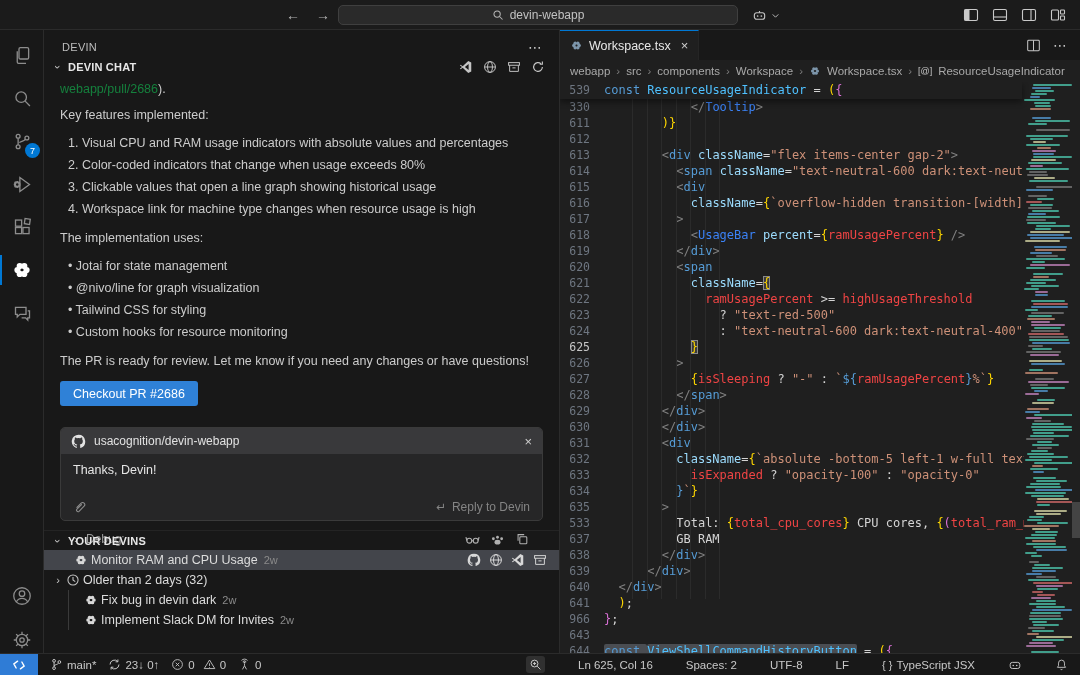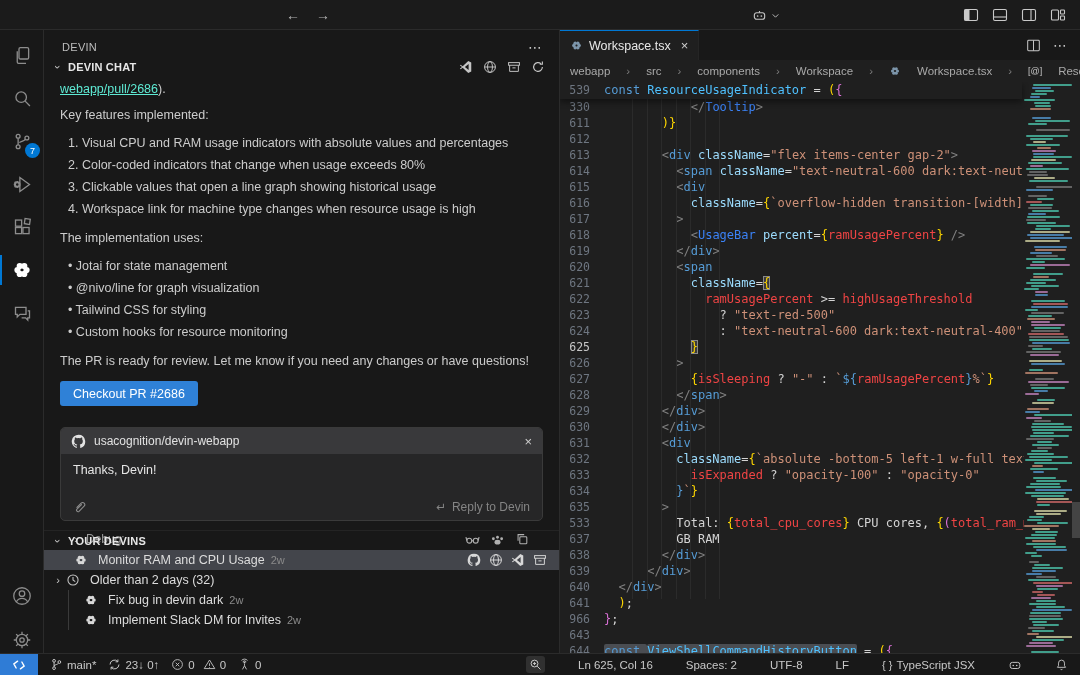--- a/index.html
+++ b/index.html
@@ -37,21 +37,21 @@
     font-size:11px; color:#bdbdbd; letter-spacing:.3px; }
   .dots { color:#c5c5c5; font-size:14px; letter-spacing:1px; }
   .section-row { height:26px; padding:0 14px 0 8px; display:flex; align-items:center; gap:4px; }
   .chev { color:#c5c5c5; font-size:11px; display:inline-block; transform:rotate(90deg); width:12px; text-align:center; }
   .chev.collapsed { transform:none; }
   .section-label { font-size:11px; font-weight:bold; color:#e7e7e7; letter-spacing:.2px; flex:1; }
   .row-icons { display:flex; align-items:center; gap:10px; color:#c5c5c5; }
 
   .chat { padding:0 16px; overflow:hidden; color:#cccccc; font-size:12.5px; }
   .link-line { margin-top:1px; line-height:16px; }
-  .link { color:#5eead4;text-decoration:underline; }
+  .link { color:#15803d; }
   .para { margin-top:10px; line-height:17px; }
   .md-list { margin-top:8px; }
   .md-item { line-height:22px; padding-left:8px; white-space:nowrap; }
   .btn-primary { margin-top:11px; display:inline-flex; align-items:center; height:25px; padding:0 13px;
     background:#2f81d7; color:#fff; font-size:12.5px; border:none; border-radius:3px; cursor:pointer; }
 
   .comment-card { margin-top:21px; height:94px; background:#262627; border:1px solid #3a3a3a; border-radius:5px;
     position:relative; overflow:hidden; }
   .cc-head { height:26px; background:#39393b; display:flex; align-items:center; gap:8px; padding:0 10px;
     font-size:12px; color:#e2e2e2; }
@@ -64,35 +64,35 @@
   .reply-hint { font-size:12px; color:#848484; display:flex; gap:6px; align-items:center; }
   .ret { font-family:"DejaVu Sans",sans-serif; font-size:12px; }
 
   .debug-row { margin-top:8px; padding:0 14px 0 10px; height:20px; display:flex; align-items:center; gap:4px;
     color:#9a9a9a; font-size:12px; }
   .debug-row .spacer { flex:1; }
 
   .devins { position:absolute; left:0; right:0; top:500px; }
   .devins-header { height:20px; display:flex; align-items:center; gap:4px; padding:0 8px; border-top:1px solid #242424; }
   .dv-row { height:20px; display:flex; align-items:center; font-size:12.5px; color:#dcdcdc; position:relative; }
-  .dv-row .lbl { margin-left:10px; white-space:nowrap; }
+  .dv-row .lbl { margin-left:3px; white-space:nowrap; }
   .dv-row .age { margin-left:6px; color:#8a8a8a; font-size:11px; }
   .dv-row.selected { background:#43454b; }
   .dv-row .spacer { flex:1; }
   .dv-actions { display:flex; gap:8px; padding-right:12px; color:#d8d8d8; }
   .guide-v { position:absolute; left:24px; top:0; bottom:0; width:1px; background:#3a3a3a; }
 
   
   .editor { position:absolute; left:560px; top:30px; width:520px; height:623px; background:#1f1f1f; }
   .tabbar { height:30px; background:#181818; display:flex; align-items:stretch; }
   .tab { display:flex; align-items:center; gap:6px; padding:0 10px; background:#1f1f1f; color:#e8e8e8;
     font-size:12.5px; border-top:1.5px solid #0078d4; border-right:1px solid #252525; }
   .tab-close { color:#cfcfcf; margin-left:4px; font-size:13px; }
   .tab-actions { margin-left:auto; display:flex; align-items:center; gap:12px; padding-right:12px; color:#c5c5c5; }
-  .crumbs { height:22px; display:flex; align-items:center; gap:16px; padding:0 10px; font-size:11.5px; color:#a9a9a9;
+  .crumbs { height:22px; display:flex; align-items:center; gap:6px; padding:0 10px; font-size:11.5px; color:#a9a9a9;
     white-space:nowrap; overflow:hidden; }
   .crumb-sep { color:#7c7c7c; }
   .sym-at { color:#c5c5c5; font-size:9px; }
 
   .codearea { position:absolute; left:0; right:0; top:52px; bottom:0; overflow:hidden;
     font-family:"DejaVu Sans Mono",monospace; font-size:12px; }
   .cl { height:16px; line-height:16px; display:flex; white-space:pre; }
   .ln { width:44px; text-align:right; padding-right:14px; color:#6e7681; flex:none; font-size:11.5px; }
   .cl.active .ln { color:#c6c6c6; }
   .ct { flex:1; overflow:hidden; }
@@ -121,20 +121,29 @@
 </style>
 </head>
 <body>
 
 <div class="stage">
 
   <div class="titlebar">
     <div class="nav-arrows">
       <span>←</span>
       <span>→</span>
+    </div>
+    <div class="searchbox">
+      <span>
+        <svg width="12" height="12" viewBox="0 0 16 16" fill="none" stroke="#b5b5b5" stroke-width="1.4">
+          <circle cx="6.8" cy="6.8" r="4.2"></circle>
+            <path d="M10 10l4 4"></path>
+          </svg>
+      </span>
+      <span>devin-webapp</span>
     </div>
     <div class="tb-copilot">
       <span>
         <svg width="15" height="15" viewBox="0 0 16 16" fill="none" stroke="#c5c5c5" stroke-width="1.2">
           <rect x="2.5" y="5" width="11" height="7" rx="2.5"></rect>
             <circle cx="6" cy="8.5" r="0.9" fill="#c5c5c5" stroke="none"></circle>
           <circle cx="10" cy="8.5" r="0.9" fill="#c5c5c5" stroke="none"></circle>
             <path d="M8 5V3.2"></path>
           </svg>
       </span>

